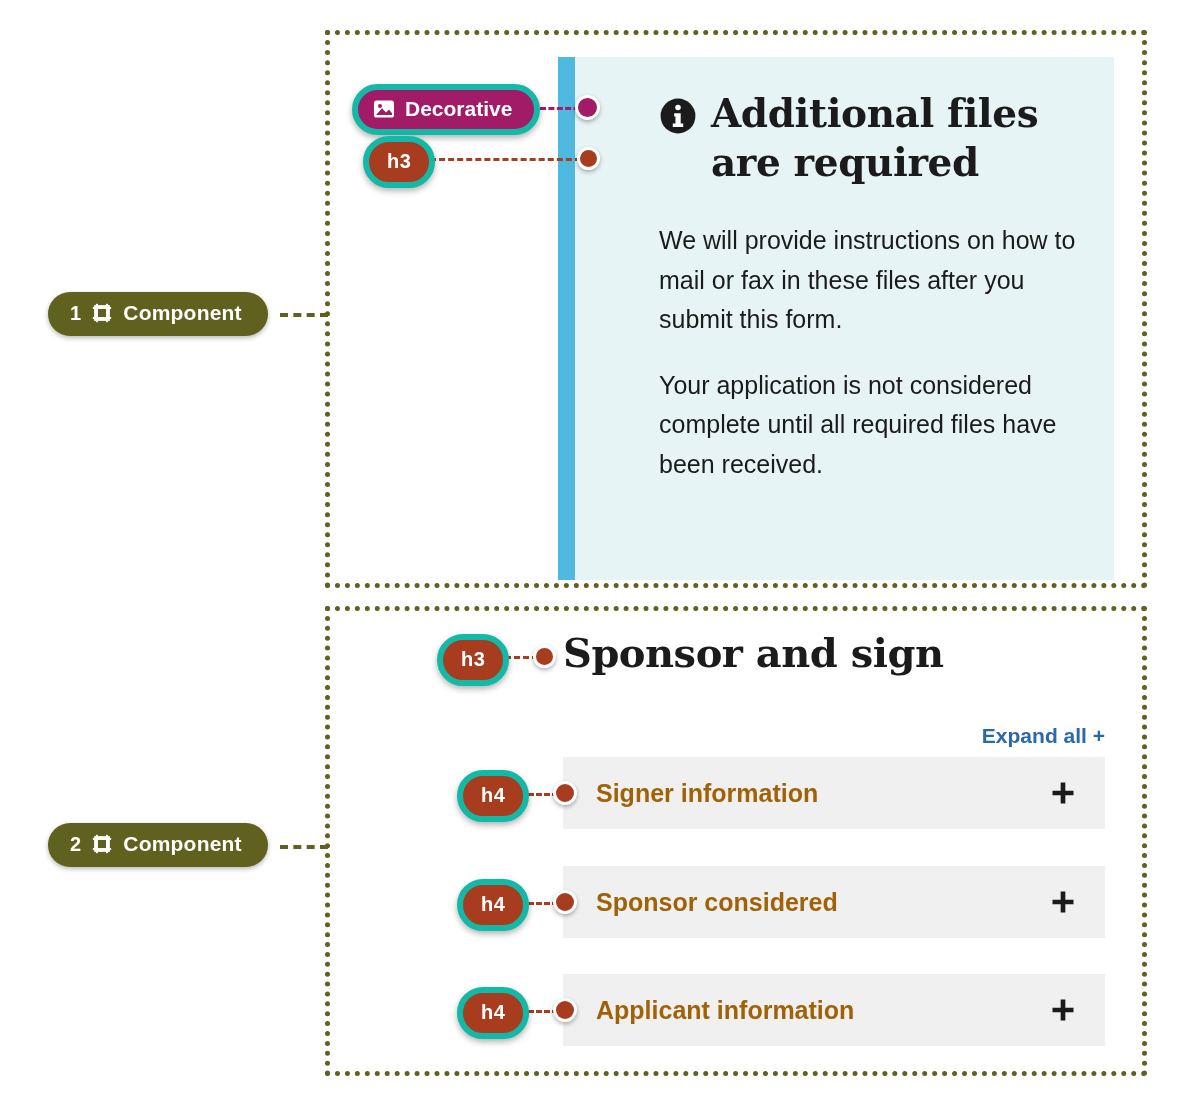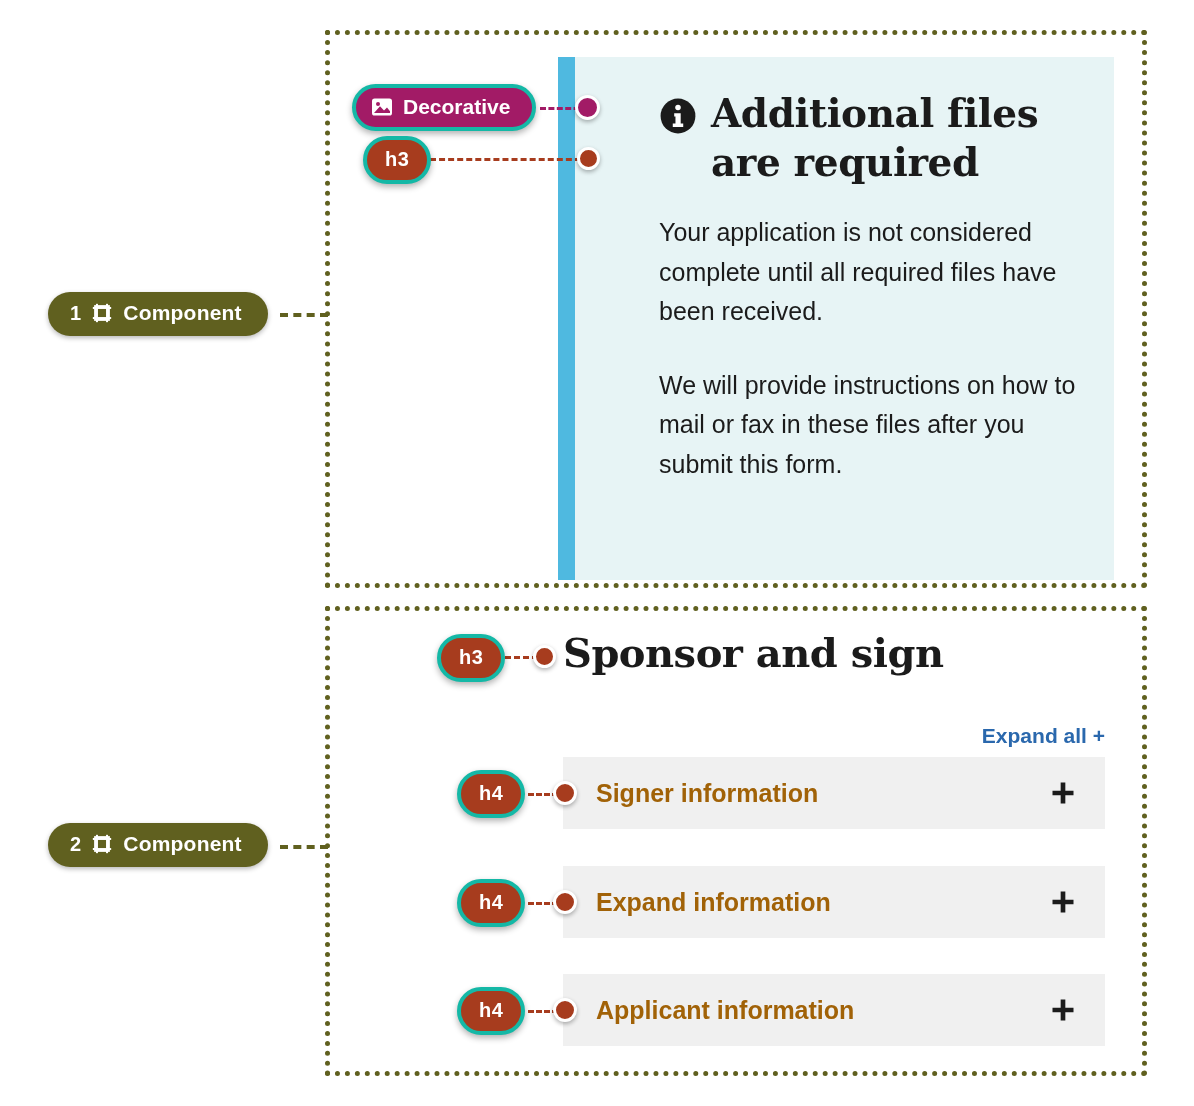--- a/index.html
+++ b/index.html
@@ -61,21 +61,21 @@
   
   .anno-pill {
     position: absolute;
     display: flex;
     align-items: center;
     gap: 9px;
     color: #ffffff;
     border-radius: 30px;
     font-weight: 700;
     box-shadow: 0 3px 6px rgba(0,0,0,.3);
-    border: 4px solid #14b8a6;
+    border: 6px solid #14b8a6;
     white-space: nowrap;
     z-index: 6;
   }
   .anno-pill.decorative {
     background: #9e1f63;
     background: #a21b66;
     padding: 7px 22px 8px 14px;
     font-size: 21px;
   }
   .anno-pill.tag {
@@ -240,22 +240,22 @@
       <div class="alert-heading-row">
         <span class="info-circle">
           <svg viewBox="0 0 24 24" width="38" height="38" aria-hidden="true">
             <circle cx="12" cy="12" r="11" fill="#1b1b1b"></circle>
             <circle cx="12" cy="6.6" r="1.75" fill="#ffffff"></circle>
             <path d="M9.6 10.2 h4.1 v6.6 h1.6 v2.1 H8.7 v-2.1 h1.7 v-4.5 H9.6 z" fill="#ffffff"></path>
           </svg>
         </span>
         <h3 id="alert-title">Additional files are required</h3>
       </div>
+      <p class="alert-para second">We will provide instructions on how to mail or fax in these files after you submit this form.</p>
       <p class="alert-para">Your application is not considered complete until all required files have been received.</p>
-      <p class="alert-para second">We will provide instructions on how to mail or fax in these files after you submit this form.</p>
     </div>
   </div>
 
   <div class="anno-line magenta" style="left:540px; top:107px; width:48px;"></div>
   <div class="anno-dot magenta" style="left:575px; top:95px; width:25px; height:25px;"></div>
   <div class="anno-pill decorative" style="left:352px; top:84px;">
     <span class="img-icon">
       <svg viewBox="0 0 24 24" width="24" height="24" aria-hidden="true">
         <rect x="2" y="3.5" width="20" height="17" rx="2.6" fill="#ffffff"></rect>
         <circle cx="8" cy="9" r="2" fill="#a21b66"></circle>
@@ -289,21 +289,21 @@
       </svg>
     </span>
   </div>
   <div class="anno-line rust" style="left:528px; top:793px; width:38px;"></div>
   <div class="anno-dot rust" style="left:553px; top:781px; width:24px; height:24px;"></div>
   <div class="anno-pill tag" style="left:457px; top:770px;">
     <span>h4</span>
   </div>
 
   <div id="accordion-row-1" class="accordion-row">
-    <span class="accordion-label">Expand information</span>
+    <span class="accordion-label">Sponsor considered</span>
     <span class="plus-icon">
       <svg viewBox="0 0 24 24" width="28" height="28" aria-hidden="true">
         <path d="M10 3 h4 v7 h7 v4 h-7 v7 h-4 v-7 H3 v-4 h7 z" fill="#1b1b1b"></path>
       </svg>
     </span>
   </div>
   <div class="anno-line rust" style="left:528px; top:902px; width:38px;"></div>
   <div class="anno-dot rust" style="left:553px; top:890px; width:24px; height:24px;"></div>
   <div class="anno-pill tag" style="left:457px; top:879px;">
     <span>h4</span>

